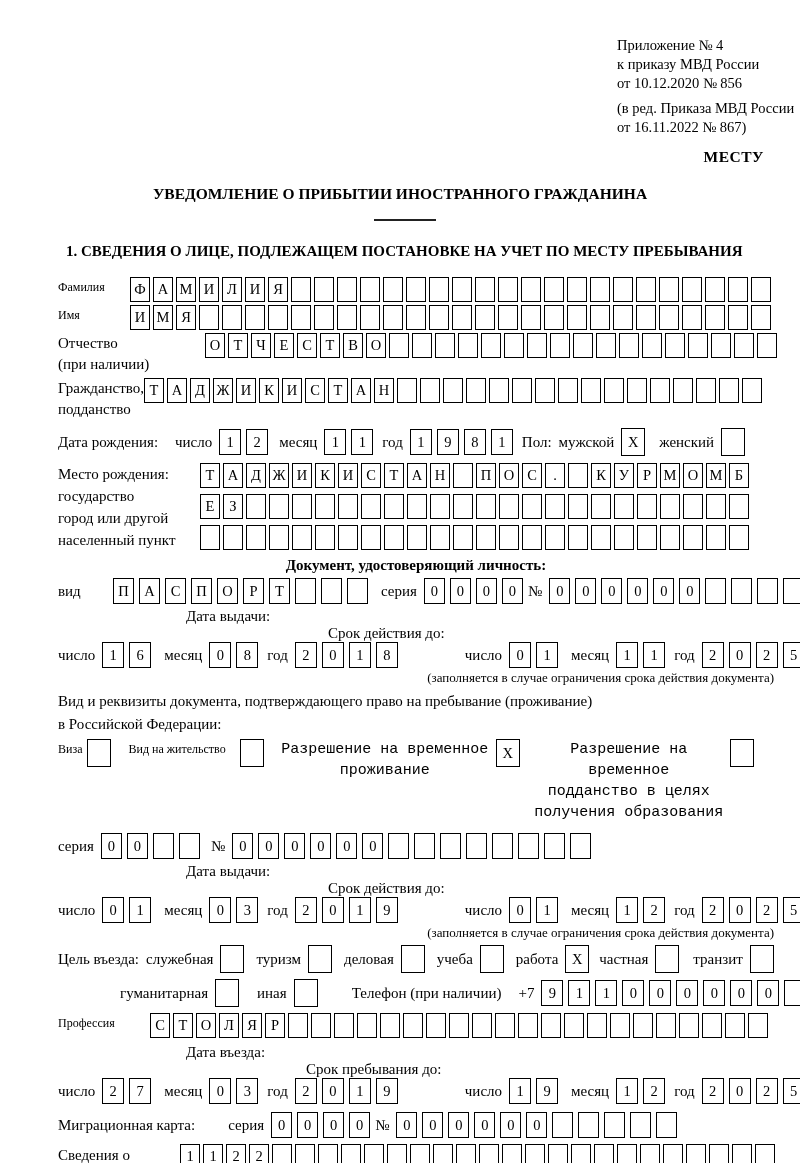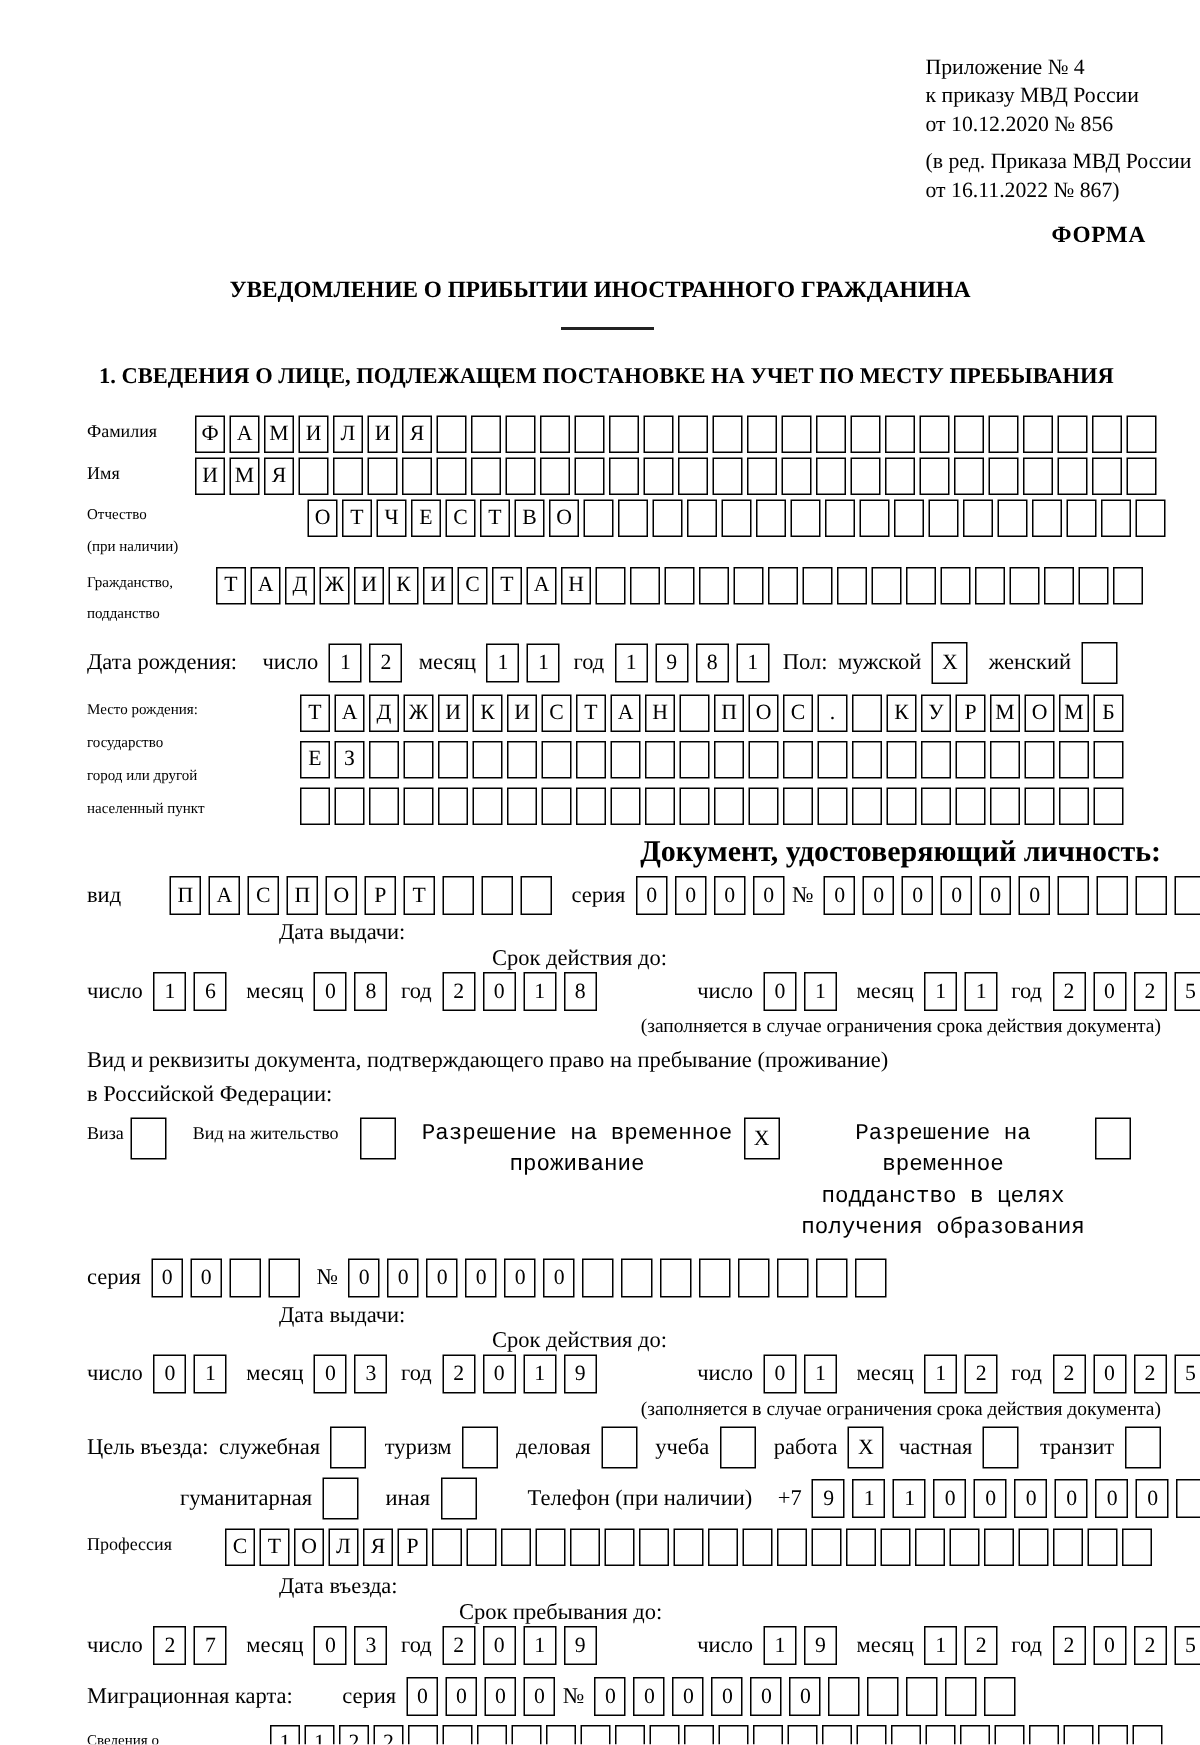--- a/index.html
+++ b/index.html
@@ -7,50 +7,50 @@
   .page{position:relative;width:800px;height:1163px;overflow:hidden;background:#fff;}
   .appendix{position:absolute;left:617px;top:36px;font-size:14.5px;line-height:19px;}
   .appendix .ed{margin-top:6px;}
   .forma{position:absolute;right:36px;top:148px;font-weight:bold;font-size:15.5px;letter-spacing:.5px;}
   .title{position:absolute;left:0;right:0;top:183px;text-align:center;font-weight:bold;font-size:15.5px;line-height:22px;}
   .blank-line{display:inline-block;width:62px;border-bottom:2.5px solid #222;margin-left:10px;vertical-align:baseline;}
   .content{position:absolute;left:58px;top:243px;width:716px;}
   .sec-head{font-weight:bold;font-size:15px;margin-left:8px;white-space:nowrap;}
   .row{display:flex;align-items:flex-start;}
   .lab{font-size:12px;flex:none;line-height:21px;}
-  .lab-col{font-size:10px;flex:none;line-height:21px;}
+  .lab-col{font-size:15px;flex:none;line-height:21px;}
   .cells{display:flex;flex:none;}
   .cell{box-sizing:border-box;flex:none;display:flex;align-items:center;justify-content:center;
         width:20px;height:25px;border:1.8px solid #000;margin-right:3px;font-size:14.5px;background:#fff;}
   .mb6{margin-bottom:6px;}
   .dl{align-items:center;}
   .dl .lbl{font-size:15px;flex:none;margin-right:7px;}
   .dl .cell{width:22px;height:26px;margin-right:5px;}
   .wide .cell{width:21px;height:26px;margin-right:5px;}
   .cb .cell{width:24px;height:28px;margin-right:0;}
-  .doc-head{text-align:right;font-weight:bold;font-size:20px;margin:6px 0 4px 0;}
+  .doc-head{text-align:center;font-weight:bold;font-size:15px;margin:6px 0 4px 0;}
   .dv-heads{font-size:15px;flex-direction:column;}
   .footnote{font-size:13px;text-align:right;margin-top:2px;}
   .intro{font-size:15px;line-height:23px;}
   .opt-ml{text-align:center;font-size:15px;line-height:21px;flex:none;font-family:Liberation Mono, monospace;}
 </style>
 </head>
 <body>
 
 <div class="page">
 
   <div class="appendix">
     <div>Приложение № 4</div>
     <div>к приказу МВД России</div>
     <div>от 10.12.2020 № 856</div>
     <div class="ed">(в ред. Приказа МВД России</div>
     <div>от 16.11.2022 № 867)</div>
   </div>
 
-  <div class="forma">ФОРМА</div>
+  <div class="forma">МЕСТУ</div>
 
   <div class="title">
     <div>УВЕДОМЛЕНИЕ О ПРИБЫТИИ ИНОСТРАННОГО ГРАЖДАНИНА</div>
     <div>
       <span class="blank-line"></span>
     </div>
   </div>
 
   <div class="content">
 

